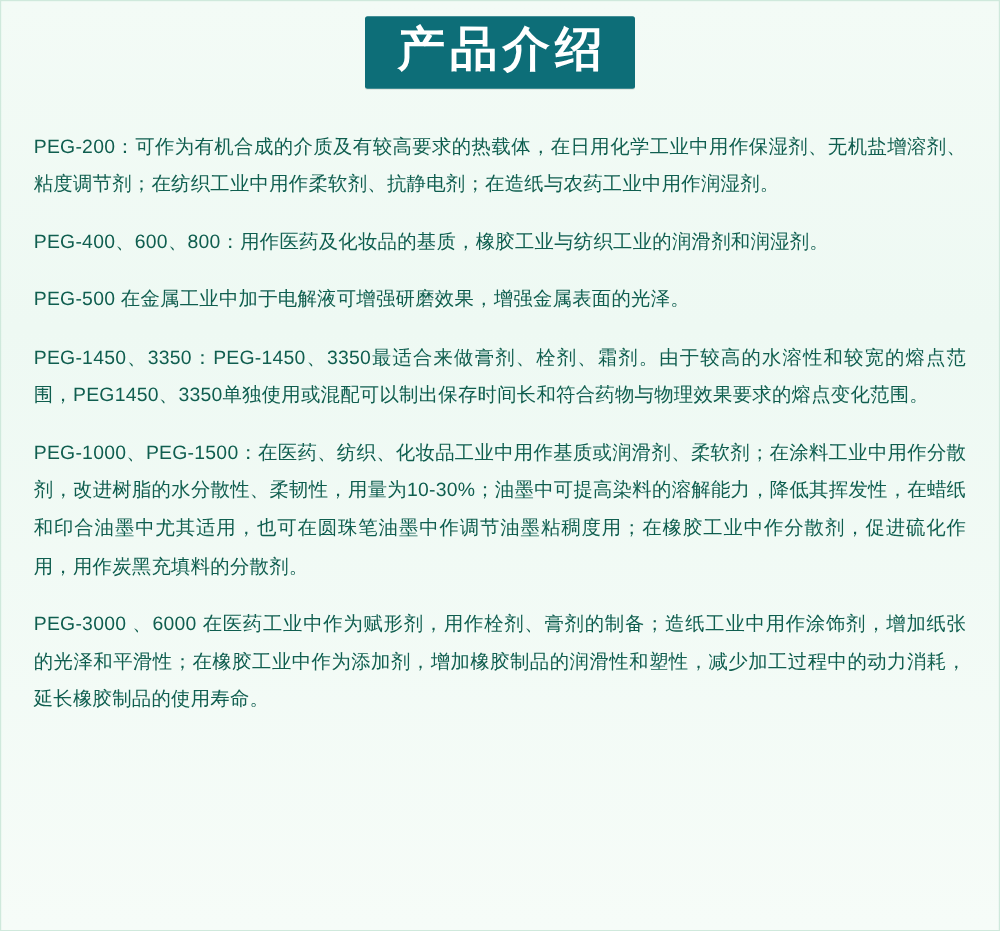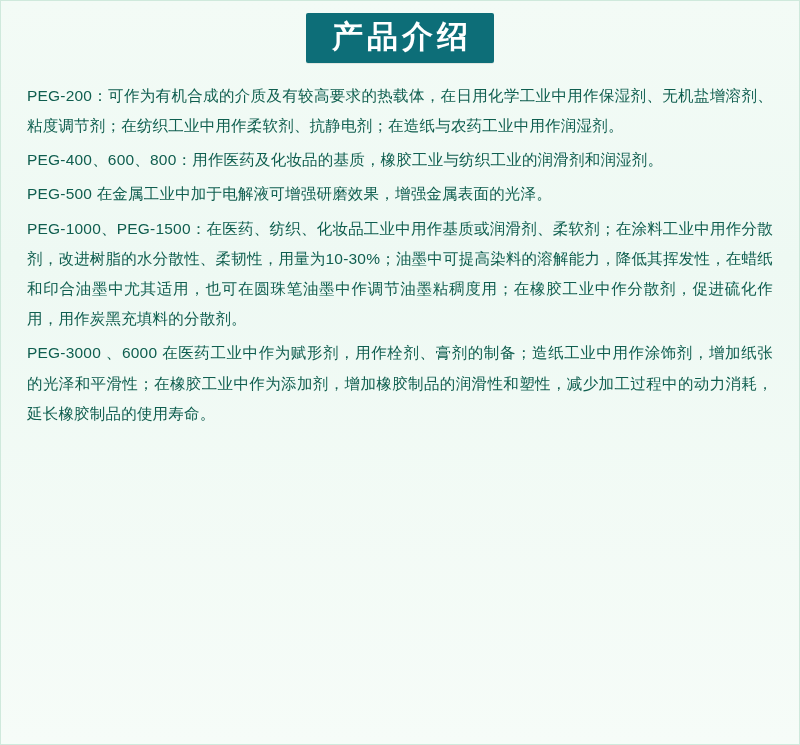--- a/index.html
+++ b/index.html
@@ -25,51 +25,52 @@
     display: flex;
     justify-content: center;
     align-items: center;
     padding-top: 12px;
     padding-bottom: 10px;
   }
   .title-badge {
     display: inline-block;
     background: #0d6e78;
     color: #ffffff;
-    font-size: 31px;
+    font-size: 38px;
     font-weight: bold;
     letter-spacing: 4px;
     padding: 6px 22px 8px 26px;
     line-height: 1.15;
     border-radius: 2px;
     box-shadow: 0 1px 0 rgba(0,0,0,0.08);
   }
   .content {
     padding: 6px 26px 10px 26px;
   }
   .para {
     color: #0f5e4f;
     font-size: 15.5px;
     line-height: 1.95;
-    margin: 2px 0 4px 0;
+    margin: 16px 0 4px 0;
     text-align: justify;
     text-justify: inter-ideograph;
     letter-spacing: 0.2px;
   }
 </style>
 </head>
 <body>
 
 <div class="page">
 
   <div class="header">
     <div class="title-badge">产品介绍</div>
   </div>
 
   <div class="content">
     <p class="para">PEG-200：可作为有机合成的介质及有较高要求的热载体，在日用化学工业中用作保湿剂、无机盐增溶剂、粘度调节剂；在纺织工业中用作柔软剂、抗静电剂；在造纸与农药工业中用作润湿剂。</p>
     <p class="para">PEG-400、600、800：用作医药及化妆品的基质，橡胶工业与纺织工业的润滑剂和润湿剂。</p>
     <p class="para">PEG-500 在金属工业中加于电解液可增强研磨效果，增强金属表面的光泽。</p>
+    <p class="para">PEG-1450、3350：PEG-1450、3350最适合来做膏剂、栓剂、霜剂。由于较高的水溶性和较宽的熔点范围，PEG1450、3350单独使用或混配可以制出保存时间长和符合药物与物理效果要求的熔点变化范围。</p>
     <p class="para">PEG-1000、PEG-1500：在医药、纺织、化妆品工业中用作基质或润滑剂、柔软剂；在涂料工业中用作分散剂，改进树脂的水分散性、柔韧性，用量为10-30%；油墨中可提高染料的溶解能力，降低其挥发性，在蜡纸和印合油墨中尤其适用，也可在圆珠笔油墨中作调节油墨粘稠度用；在橡胶工业中作分散剂，促进硫化作用，用作炭黑充填料的分散剂。</p>
     <p class="para">PEG-3000 、6000 在医药工业中作为赋形剂，用作栓剂、膏剂的制备；造纸工业中用作涂饰剂，增加纸张的光泽和平滑性；在橡胶工业中作为添加剂，增加橡胶制品的润滑性和塑性，减少加工过程中的动力消耗，延长橡胶制品的使用寿命。</p>
   </div>
 
 </div>
 
 </body></html>

